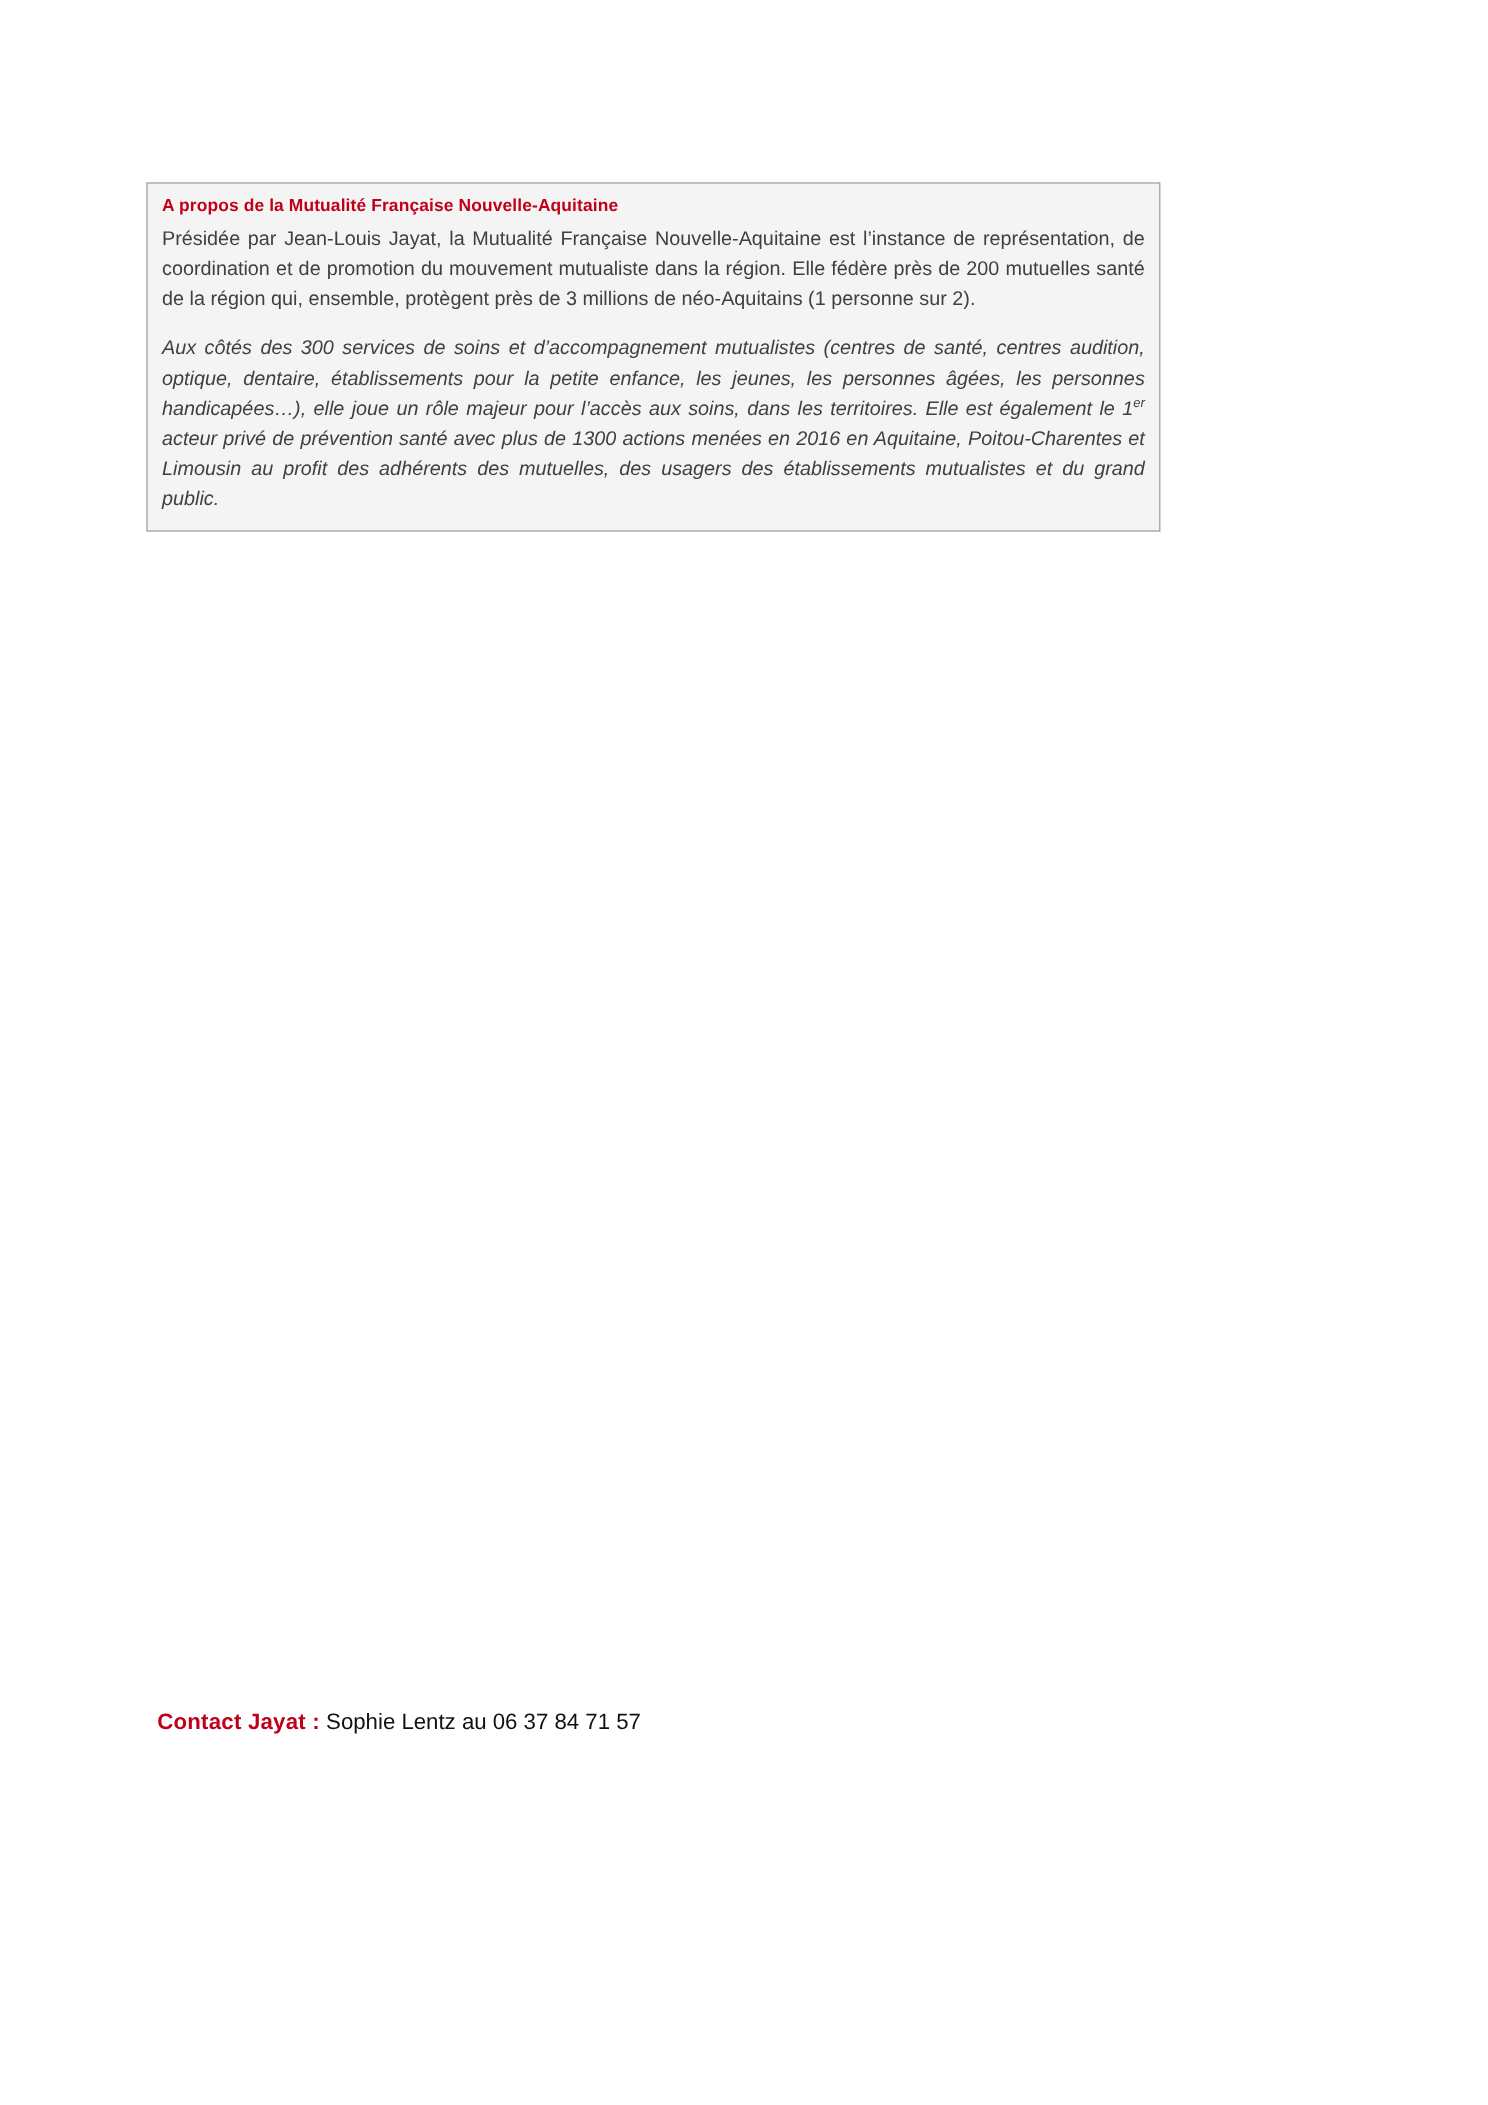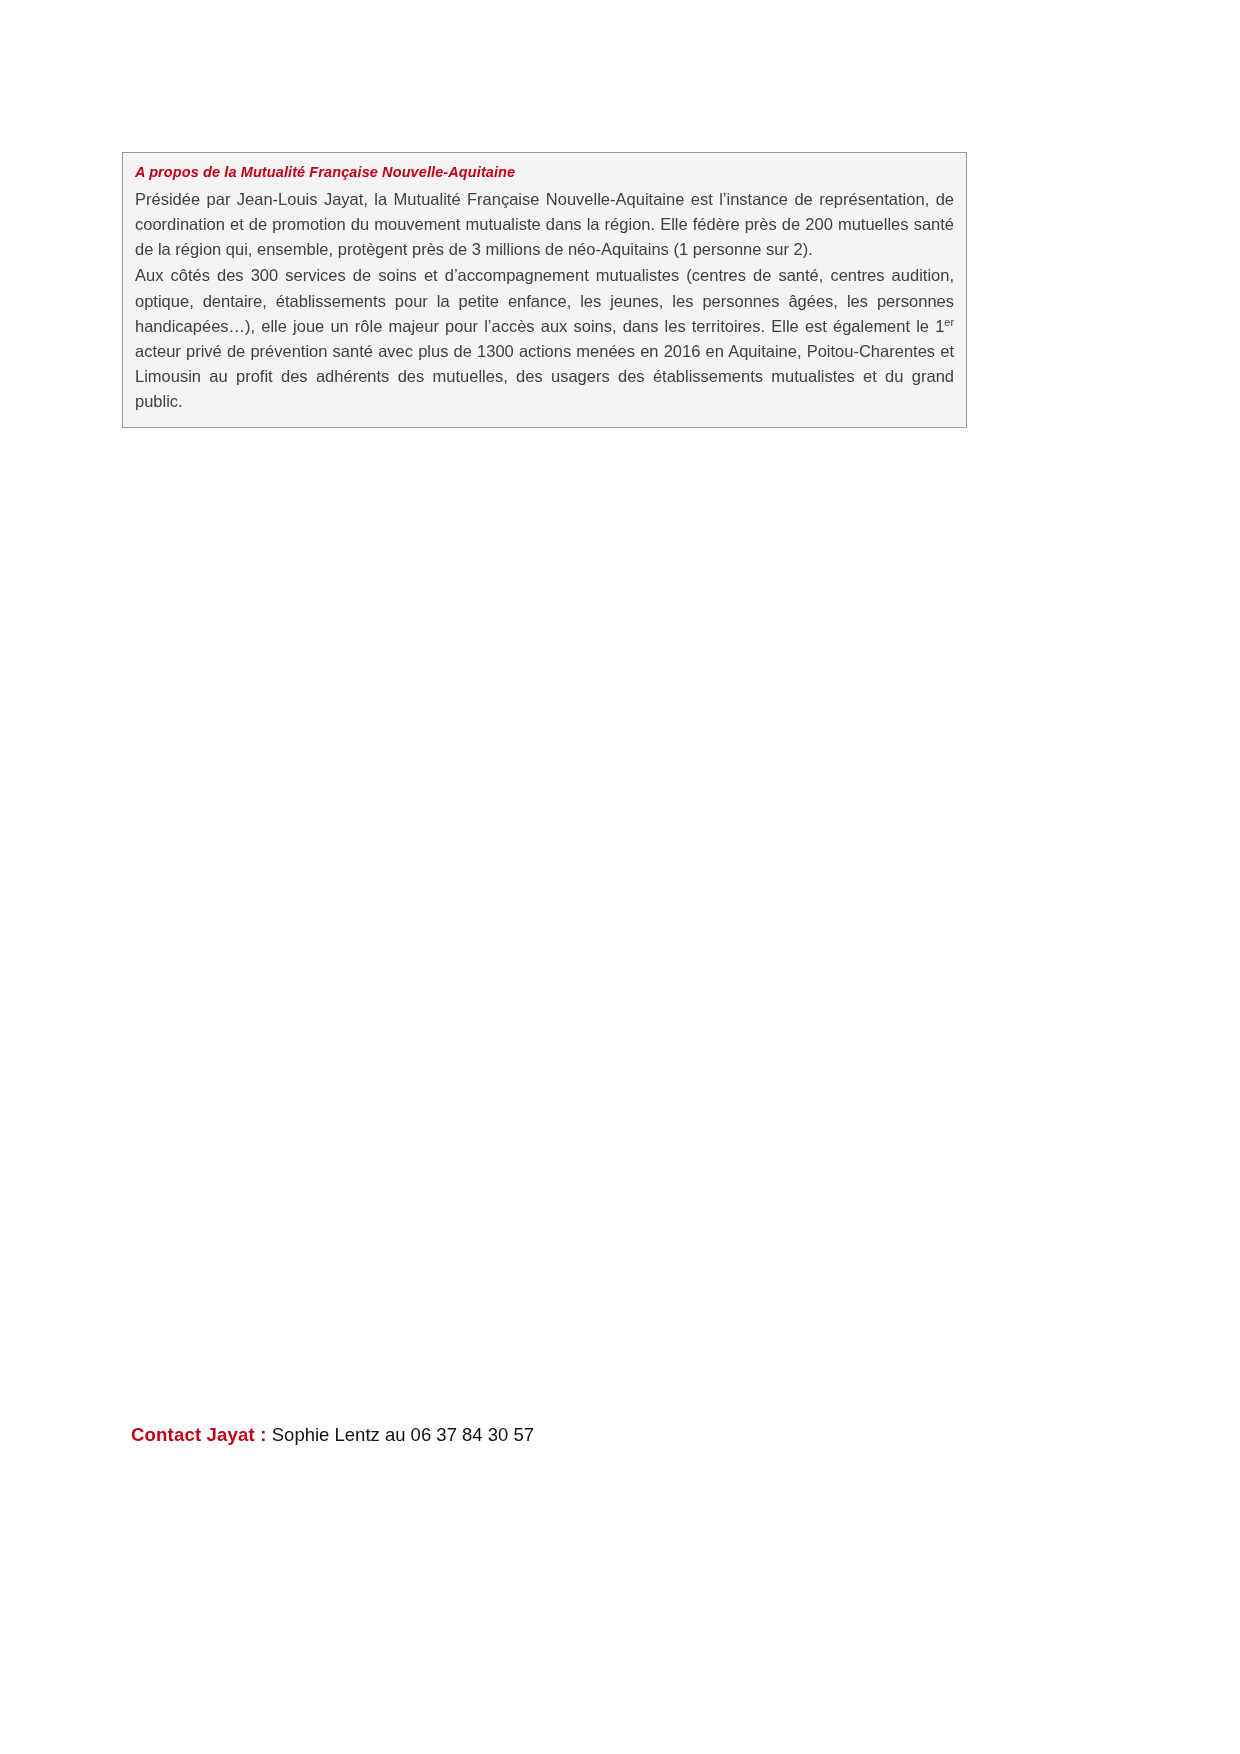--- a/index.html
+++ b/index.html
@@ -37,33 +37,33 @@
     padding: 10px 12px 12px 12px;
   }
 
   .about-title {
     color: #c00018;
     font-weight: bold;
     font-size: 14.5px;
     line-height: 1.35;
     margin: 0 0 4px 0;
     letter-spacing: 0.1px;
-    font-style: italic;
   }
 
   .about-p {
     margin: 0;
     font-size: 16.5px;
     line-height: 1.53;
     text-align: justify;
     color: #404040;
   }
 
   .about-p + .about-p {
-    margin-top: 1px;
+    margin-top: 16px;
+    font-style: italic;
   }
 
   sup {
     font-size: 0.66em;
     vertical-align: super;
     line-height: 0;
   }
 
   
   .contact-line {
@@ -90,16 +90,16 @@
 
   <section class="about-box">
     <h2 class="about-title">A propos de la Mutualité Française Nouvelle-Aquitaine</h2>
 
     <p class="about-p">Présidée par Jean-Louis Jayat, la Mutualité Française Nouvelle-Aquitaine est l’instance de représentation, de coordination et de promotion du mouvement mutualiste dans la région. Elle fédère près de 200 mutuelles santé de la région qui, ensemble, protègent près de 3 millions de néo-Aquitains (1 personne sur 2).</p>
 
     <p class="about-p"><span>Aux côtés des 300 services de soins et d’accompagnement mutualistes (centres de santé, centres audition, optique, dentaire, établissements pour la petite enfance, les jeunes, les personnes âgées, les personnes handicapées…), elle joue un rôle majeur pour l’accès aux soins, dans les territoires. Elle est également le 1</span><sup>er</sup><span> acteur privé de prévention santé avec plus de 1300 actions menées en 2016 en Aquitaine, Poitou-Charentes et Limousin au profit des adhérents des mutuelles, des usagers des établissements mutualistes et du grand public.</span></p>
   </section>
 
   <div class="contact-line">
-    <span class="contact-label">Contact Jayat :</span><span class="contact-value"> Sophie Lentz au 06 37 84 30 57</span>
+    <span class="contact-label">Contact Jayat :</span><span class="contact-value"> Sophie Lentz au 06 37 84 71 57</span>
   </div>
 
 </div>
 
 </body></html>

